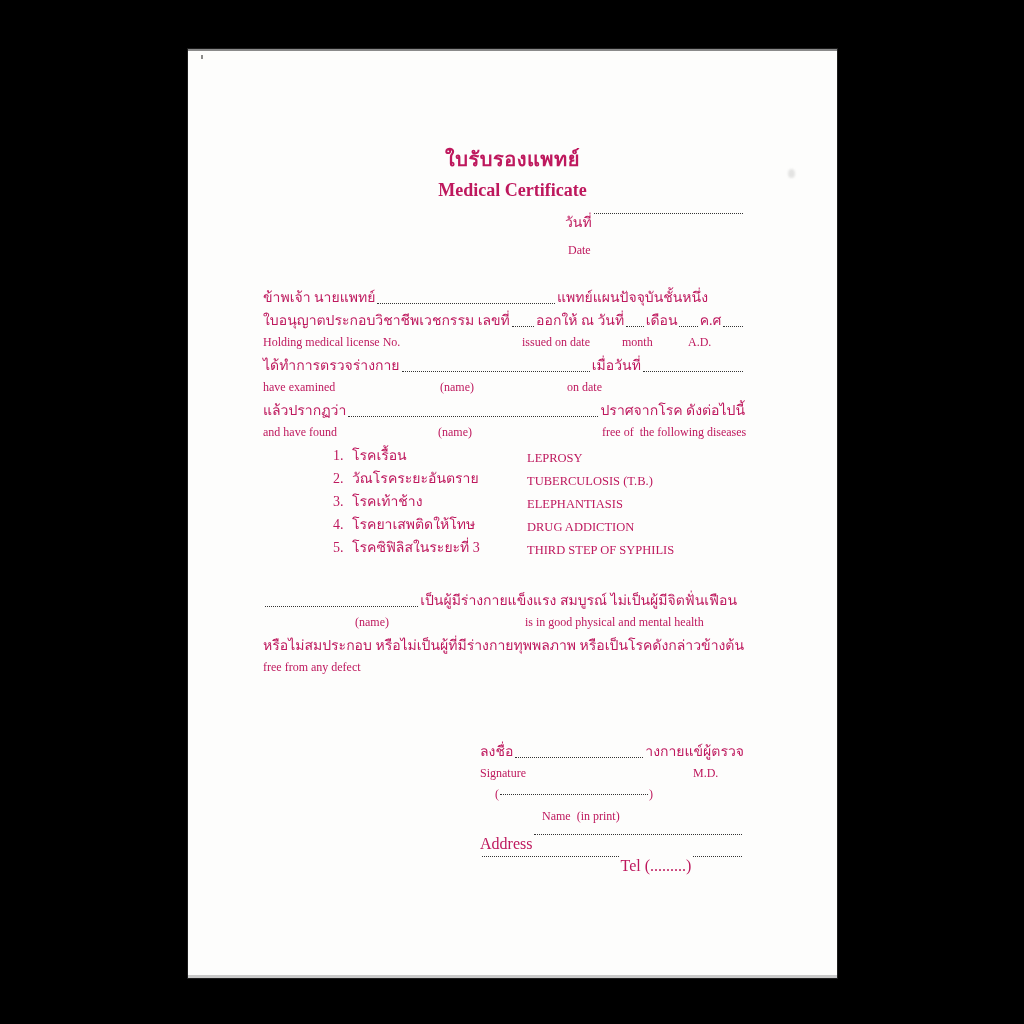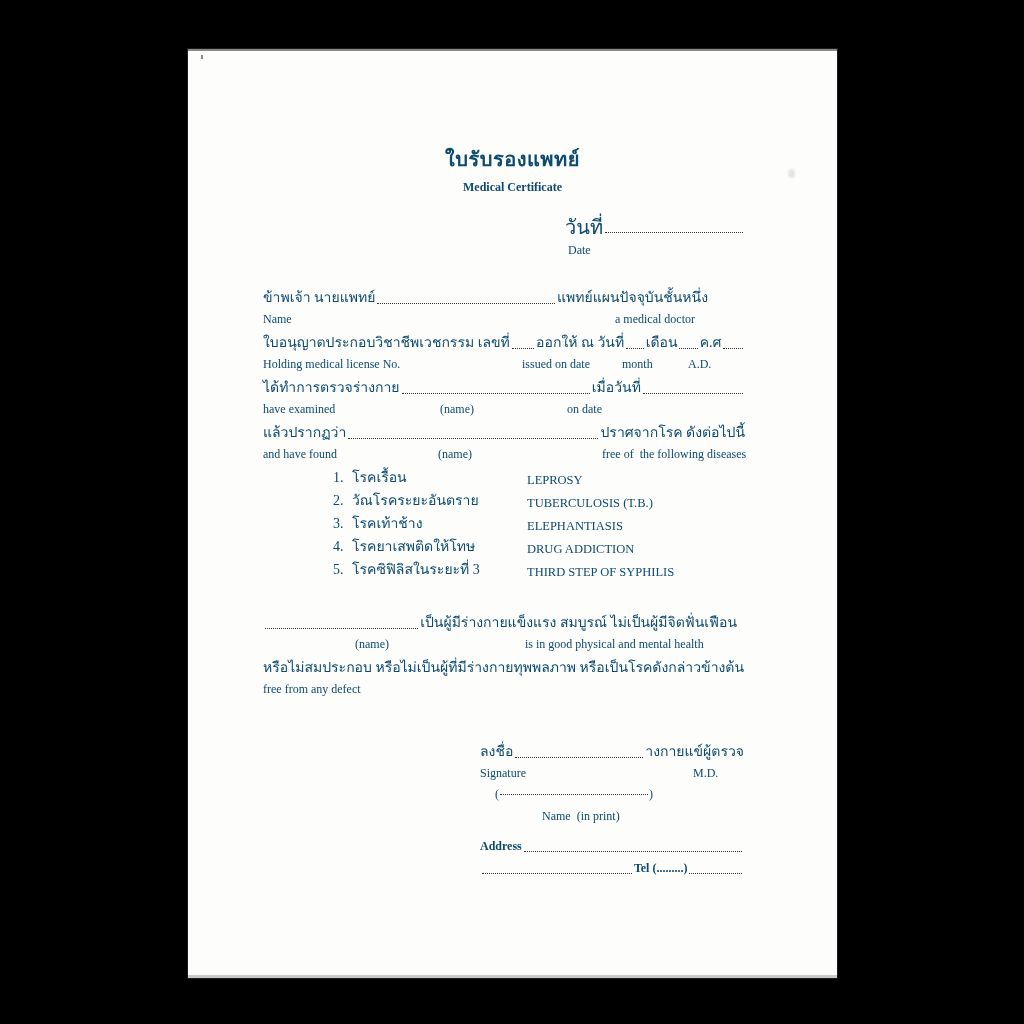--- a/index.html
+++ b/index.html
@@ -1,39 +1,39 @@
 <!DOCTYPE html>
 <html><head>
 <meta charset="utf-8">
 <style>
   html, body { margin: 0; padding: 0; background: #000; }
   .canvas {
     position: relative; width: 1024px; height: 1024px;
     background: #000; overflow: hidden;
     font-family: "Liberation Serif", "DejaVu Serif", serif;
-    color: #0c4a6e;
+    color: #be185d;
   }
   .page {
     position: absolute; left: 188px; top: 49px; width: 649px; height: 924px;
     background: #fdfdfc;
     border-top: 2px solid #8a8a8a;
     border-bottom: 3px solid #c9c9c9;
     box-shadow: 0 0 0 1px #1c1c1c;
   }
   .title-th {
     position: absolute; top: 92px; left: 0; width: 100%;
     text-align: center; font-size: 20px; font-weight: bold; letter-spacing: 0.5px;
   }
   .title-en {
     position: absolute; top: 129px; left: 0; width: 100%;
-    text-align: center; font-size: 12px; font-weight: bold;
+    text-align: center; font-size: 18px; font-weight: bold;
   }
   .date-row {
     position: absolute; left: 377px; top: 162px; width: 180px; height: 24px;
-    display: flex; align-items: flex-end; font-size: 20px; line-height: 20px;
+    display: flex; font-size: 14px; line-height: 20px;
   }
   .date-en { position: absolute; left: 380px; top: 192px; font-size: 12px; text-align: right; }
 
   .main { position: absolute; left: 75px; top: 234px; width: 482px; }
 
   .tr {
     display: flex; align-items: flex-end;
     font-size: 14px; height: 23px; line-height: 21px; white-space: nowrap;
   }
   .er { position: relative; height: 22px; font-size: 12px; }
@@ -62,21 +62,21 @@
 
   .para { margin-top: 28px; }
 
   .sig { position: absolute; left: 292px; top: 688px; width: 264px; }
   .paren-row { height: 22px; font-size: 12px; line-height: 20px; padding-left: 15px; }
   .inline-dots {
     display: inline-block; width: 148px; height: 1px;
     border-bottom: 1.6px dotted #343434; margin: 0 1px 3px 1px;
   }
   .name-print { height: 22px; font-size: 12px; line-height: 20px; padding-left: 62px; white-space: pre; }
-  .frow { display: flex; align-items: flex-end; font-size: 12px; height: 22px; line-height: 20px; white-space: nowrap; font-weight: bold; }
+  .frow { display: flex; font-size: 16px; height: 22px; line-height: 20px; white-space: nowrap; }
   .addr-row { margin-top: 6px; }
 
   .speck-a {
     position: absolute; left: 600px; top: 118px; width: 7px; height: 9px;
     background: rgba(70,70,70,0.14); border-radius: 50%; filter: blur(1px);
   }
   .speck-b {
     position: absolute; left: 13px; top: 4px; width: 2px; height: 4px;
     background: rgba(0,0,0,0.45);
   }
@@ -95,24 +95,20 @@
       <span class="dots"></span>
     </div>
     <div class="date-en">Date</div>
 
     <div class="main">
 
       <div class="tr w445">
         <span>ข้าพเจ้า นายแพทย์</span>
         <span class="dots"></span>
         <span>แพทย์แผนปัจจุบันชั้นหนึ่ง</span>
-      </div>
-      <div class="er">
-        <span style="left:0">Name</span>
-        <span style="left:352px">a medical doctor</span>
       </div>
 
       <div class="tr">
         <span>ใบอนุญาตประกอบวิชาชีพเวชกรรม เลขที่</span>
         <span class="dots f15"></span>
         <span>ออกให้ ณ วันที่</span>
         <span class="dots f08"></span>
         <span>เดือน</span>
         <span class="dots f09"></span>
         <span>ค.ศ</span>

